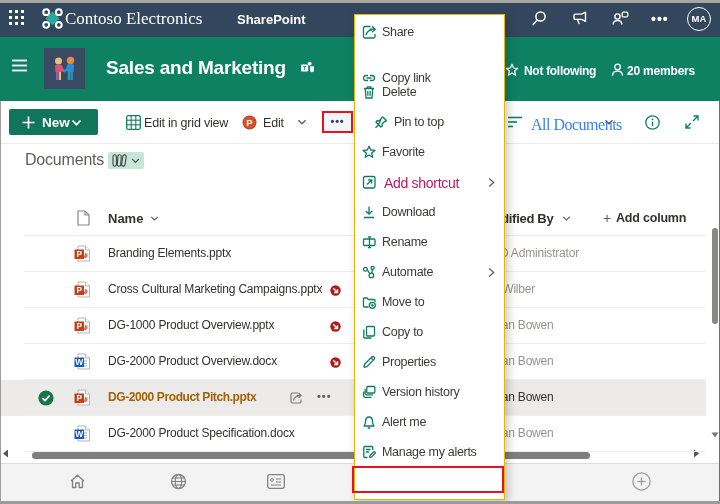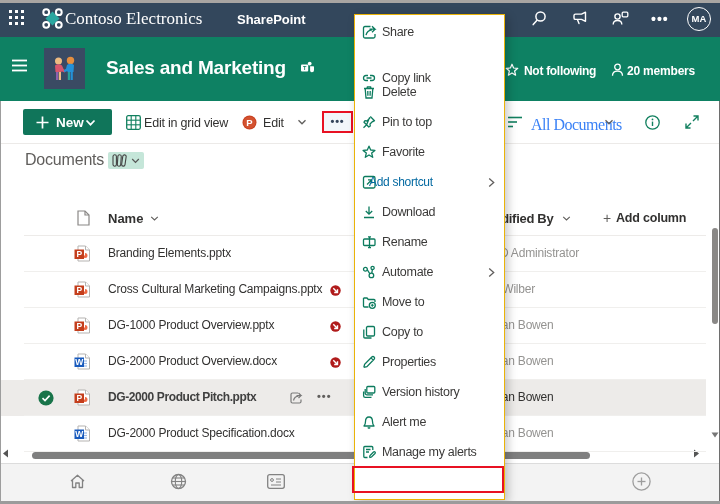--- a/index.html
+++ b/index.html
@@ -85,21 +85,21 @@
   <path d="M7 1.2 L8.6 5 L12.8 5.3 L9.6 8 L10.6 12.2 L7 9.9 L3.4 12.2 L4.4 8 L1.2 5.3 L5.4 5 Z" fill="none" stroke="#fff" stroke-width="1.2" stroke-linejoin="round"></path>
 </svg>
 <div class="abs" style="left:524px;top:64px;color:#fff;font-size:12px;letter-spacing:-0.3px;font-weight:bold;">Not following</div>
 <svg class="abs" style="left:611px;top:63px;" width="13" height="14" viewBox="0 0 13 14">
   <circle cx="6.5" cy="4" r="2.8" fill="none" stroke="#fff" stroke-width="1.3"></circle>
   <path d="M1.5 12.8 Q1.5 8.2 6.5 8.2 Q11.5 8.2 11.5 12.8" fill="none" stroke="#fff" stroke-width="1.3"></path>
 </svg>
 <div class="abs" style="left:627px;top:64px;color:#fff;font-size:12px;letter-spacing:-0.2px;font-weight:bold;">20 members</div>
 
 <div class="abs" style="left:0;top:101px;width:720px;height:43px;background:#fff;border-bottom:1px solid #eceae8;"></div>
-<div class="abs" style="left:23px;top:109px;width:89px;height:26px;background:#10755a;border-radius:2px;color:#fff;">
+<div class="abs" style="left:9px;top:109px;width:89px;height:26px;background:#10755a;border-radius:2px;color:#fff;">
   <svg class="abs" style="left:13px;top:6.5px;" width="13" height="13" viewBox="0 0 13 13">
       <path d="M6.5 0.5 L6.5 12.5 M0.5 6.5 L12.5 6.5" stroke="#fff" stroke-width="1.7"></path>
     </svg>
   <span class="abs" style="left:33px;top:5.5px;font-size:13.5px;font-weight:bold;">New</span>
   <svg class="abs" style="left:62px;top:9.5px;" width="11" height="8" viewBox="0 0 11 8">
       <path d="M1.5 1.5 L5.5 5.7 L9.5 1.5" fill="none" stroke="#fff" stroke-width="1.7"></path>
     </svg>
 </div>
 <svg class="abs" style="left:126px;top:115px;" width="15" height="15" viewBox="0 0 15 15">
   <rect x="0.7" y="0.7" width="13.6" height="13.6" rx="1.5" fill="none" stroke="#12805f" stroke-width="1.3"></rect>
@@ -225,21 +225,21 @@
     </svg>
     <div class="abs" style="left:479px;top:354px;font-size:12px;letter-spacing:-0.2px;color:#949391;z-index:1;">Megan Bowen</div>
     <div class="abs" style="left:24px;top:415px;width:682px;height:1px;background:#f0efed;z-index:2;"></div>
     <svg class="abs" style="left:74px;top:389px;z-index:2;" width="17" height="17" viewBox="0 0 17 17">
       <path d="M4 1 L11.5 1 L15.5 5 L15.5 16 L4 16 Z" fill="#fff" stroke="#b5b3b1" stroke-width="1"></path>
       <path d="M11.5 1 L11.5 5 L15.5 5" fill="#fff" stroke="#b5b3b1" stroke-width="1"></path>
       <path d="M11 8 A2.5 2.5 0 1 1 8.5 10.5 L11 10.5 Z" fill="#ed6a45"></path>
       <rect x="0.5" y="4.5" width="9.5" height="9.5" fill="#c43e1c"></rect>
       <text x="5.25" y="12.2" font-size="8.5" font-weight="bold" fill="#fff" text-anchor="middle" font-family="Liberation Sans">P</text>
     </svg>
-    <div class="abs" style="left:108px;top:390px;font-size:12px;letter-spacing:-0.4px;color:#404040;z-index:2;font-weight:bold;">DG-2000 Product Pitch.pptx</div>
+    <div class="abs" style="left:108px;top:390px;font-size:12px;letter-spacing:-0.4px;color:#a16207;z-index:2;font-weight:bold;">DG-2000 Product Pitch.pptx</div>
     <div class="abs" style="left:479px;top:390px;font-size:12px;letter-spacing:-0.2px;color:#323130;z-index:1;">Megan Bowen</div>
     <svg class="abs" style="left:38px;top:390px;z-index:2;" width="16" height="16" viewBox="0 0 16 16">
       <circle cx="8" cy="8" r="7.6" fill="#19744a"></circle>
       <path d="M4.5 8.2 L7 10.6 L11.6 5.6" fill="none" stroke="#fff" stroke-width="1.6"></path>
     </svg>
     <svg class="abs" style="left:289px;top:391px;z-index:2;" width="14" height="14" viewBox="0 0 14 14">
       <path d="M9 2 L3.5 2 Q2 2 2 3.5 L2 10.5 Q2 12 3.5 12 L10.5 12 Q12 12 12 10.5 L12 8.5" fill="none" stroke="#7a7a7a" stroke-width="1.2"></path>
       <path d="M7.5 4.5 L12 4.5 L9.5 2 M12 4.5 L9.5 7 M4.5 9.5 Q5.5 5.5 9.5 5.2" fill="none" stroke="#7a7a7a" stroke-width="1.2"></path>
     </svg>
     <div class="abs" style="left:317px;top:390px;color:#605e5c;font-size:11px;font-weight:bold;letter-spacing:1px;z-index:2;">•••</div>
@@ -313,38 +313,38 @@
         <path d="M6 4.5 L4 4.5 Q1.5 4.5 1.5 7 Q1.5 9.5 4 9.5 L6 9.5 M8 4.5 L10 4.5 Q12.5 4.5 12.5 7 Q12.5 9.5 10 9.5 L8 9.5 M4.5 7 L9.5 7" fill="none" stroke="#0c7b5e" stroke-width="1.3"></path>
       </svg>
       <div class="abs" style="left:27px;top:8px;font-size:12.5px;letter-spacing:-0.3px;color:#3b3a39;">Copy link</div>
     </div>
     <div class="abs" style="left:0;top:62px;width:151px;height:30px;">
       <svg class="abs" style="left:7px;top:8px;" width="15" height="15" viewBox="0 0 15 15">
         <path d="M2 3.5 L12 3.5 M5 3.5 L5.4 1.8 L8.6 1.8 L9 3.5 M3.2 3.7 L4 13 L10 13 L10.8 3.7 M5.8 6 L5.9 10.8 M8.2 6 L8.1 10.8" fill="none" stroke="#0c7b5e" stroke-width="1.3"></path>
       </svg>
       <div class="abs" style="left:27px;top:8px;font-size:12.5px;letter-spacing:-0.3px;color:#3b3a39;text-align:right;">Delete</div>
     </div>
-    <div class="abs" style="left:0;top:92px;width:151px;height:30px;">
+    <div class="abs" style="left:12px;top:92px;width:151px;height:30px;">
       <svg class="abs" style="left:7px;top:8px;" width="15" height="15" viewBox="0 0 15 15">
         <path d="M8.3 1.5 L12.5 5.7 L11.2 6.5 L10.8 6.3 L8 9 L8.3 11 L6.8 12 L4.6 9.8 L1.5 12.8 M4.6 9.8 L2 7.2 L3 5.7 L5 6 L7.7 3.2 L7.5 2.8 Z" fill="none" stroke="#0c7b5e" stroke-width="1.3" stroke-linejoin="round"></path>
       </svg>
       <div class="abs" style="left:27px;top:8px;font-size:12.5px;letter-spacing:-0.3px;color:#3b3a39;">Pin to top</div>
     </div>
     <div class="abs" style="left:0;top:122px;width:151px;height:30px;">
       <svg class="abs" style="left:7px;top:8px;" width="15" height="15" viewBox="0 0 15 15">
         <path d="M7 1.2 L8.7 5 L12.9 5.4 L9.7 8.1 L10.7 12.3 L7 10 L3.3 12.3 L4.3 8.1 L1.1 5.4 L5.3 5 Z" fill="none" stroke="#0c7b5e" stroke-width="1.3" stroke-linejoin="round"></path>
       </svg>
       <div class="abs" style="left:27px;top:8px;font-size:12.5px;letter-spacing:-0.3px;color:#3b3a39;">Favorite</div>
     </div>
     <div class="abs" style="left:0;top:152px;width:151px;height:30px;">
       <svg class="abs" style="left:7px;top:8px;" width="15" height="15" viewBox="0 0 15 15">
         <rect x="1.5" y="1.5" width="11.5" height="11.5" rx="1.5" fill="none" stroke="#0c7b5e" stroke-width="1.3"></rect>
         <path d="M5 9.5 L9.5 5 M6 4.8 L9.7 4.8 L9.7 8.5" fill="none" stroke="#0c7b5e" stroke-width="1.3"></path>
       </svg>
-      <div class="abs" style="left:14px;top:8px;font-size:12px;letter-spacing:-0.3px;color:#0369a1;">Add shortcut</div>
+      <div class="abs" style="left:29px;top:8px;font-size:14px;letter-spacing:-0.3px;color:#be185d;">Add shortcut</div>
       <svg class="abs" style="left:133px;top:10px;" width="7" height="11" viewBox="0 0 7 11">
         <path d="M1.2 1.5 L5.7 5.5 L1.2 9.5" fill="none" stroke="#605e5c" stroke-width="1.3"></path>
       </svg>
     </div>
     <div class="abs" style="left:0;top:182px;width:151px;height:30px;">
       <svg class="abs" style="left:7px;top:8px;" width="15" height="15" viewBox="0 0 15 15">
         <path d="M7 1.5 L7 9 M3.8 6 L7 9.2 L10.2 6 M2 12.5 L12 12.5" fill="none" stroke="#0c7b5e" stroke-width="1.3"></path>
       </svg>
       <div class="abs" style="left:27px;top:8px;font-size:12.5px;letter-spacing:-0.3px;color:#3b3a39;">Download</div>
     </div>

